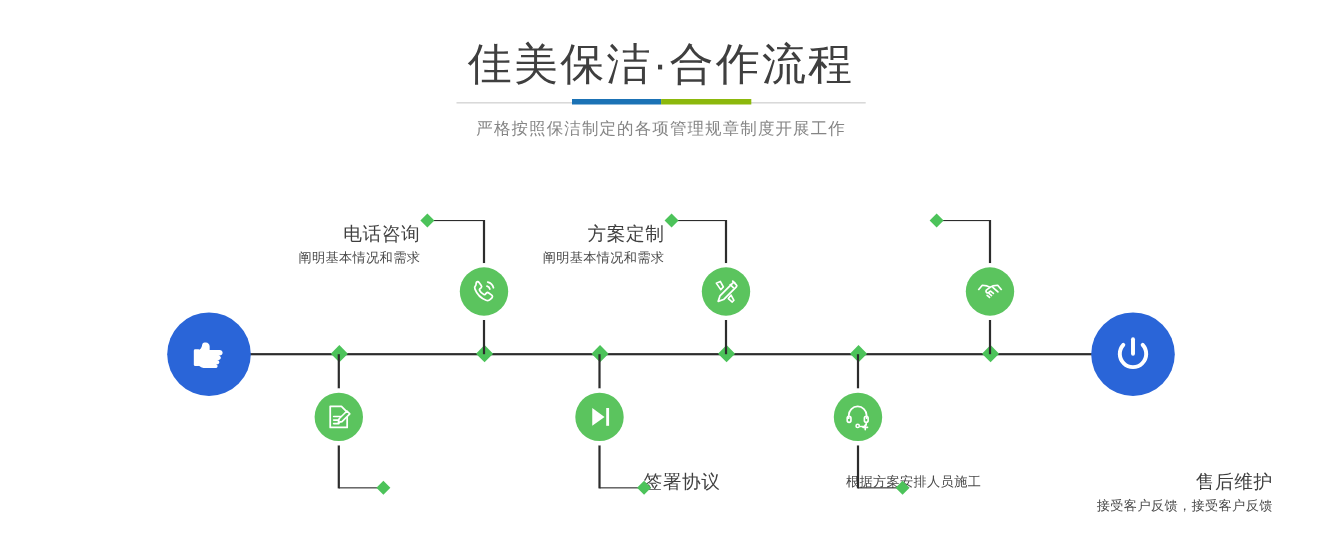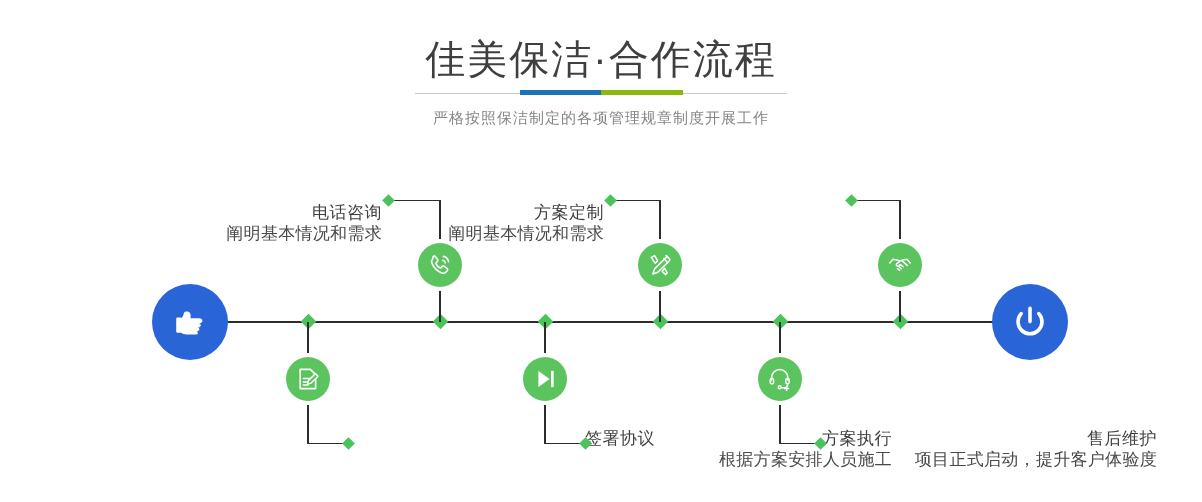--- a/index.html
+++ b/index.html
@@ -64,21 +64,21 @@
     display:flex;align-items:center;justify-content:center;
     box-shadow:0 0 0 4px #ffffff;
   }
   .node-icon svg{display:block;}
 
   .lbl{position:absolute;white-space:nowrap;}
   .lbl .t{
     font-size:17px;line-height:22px;color:#3f3f3f;letter-spacing:.5px;
   }
   .lbl .d{
-    font-size:17px;line-height:20px;color:#4a4a4a;letter-spacing:.3px;
+    font-size:12px;line-height:20px;color:#4a4a4a;letter-spacing:.3px;
   }
   .lbl.up{text-align:right;margin-top:16px;}
   .lbl.down{text-align:right;}
   .tick{
     position:absolute;width:9px;height:9px;background:#4cc35a;
     transform:rotate(45deg);
   }
 </style>
 </head>
 <body>
@@ -192,37 +192,36 @@
   <div class="tick" style="left:581px;top:439px;"></div>
   <div class="node-icon" style="left:523px;top:357px;">
     <span>
       <svg width="26" height="26" viewBox="0 0 26 26" aria-hidden="true">
         <path d="M6.4 4.9l11.2 8.1-11.2 8.1z" fill="#ffffff"></path>
         <rect x="19.1" y="4.9" width="2.6" height="16.2" fill="#ffffff"></rect>
       </svg>
     </span>
   </div>
   <div class="lbl down" style="left:592px;top:428px;width:300px;">
-    <div class="t">方案执行</div>
     <div class="d">根据方案安排人员施工</div>
   </div>
 
   <div class="vline" style="left:779px;top:322px;height:122px;"></div>
   <div class="hline" style="left:780px;top:443px;width:42px;"></div>
   <div class="tick" style="left:816px;top:439px;"></div>
   <div class="node-icon" style="left:758px;top:357px;">
     <span>
       <svg width="26" height="26" viewBox="0 0 26 26" aria-hidden="true">
         <path d="M4.6 14.2v-2.6a8.1 8.1 0 0 1 16.2 0v2.6" fill="none" stroke="#ffffff" stroke-width="1.6" stroke-linecap="round"></path>
         <rect x="3.2" y="12.4" width="3.4" height="5.6" rx="1.7" fill="none" stroke="#ffffff" stroke-width="1.5"></rect>
         <rect x="18.8" y="12.4" width="3.4" height="5.6" rx="1.7" fill="none" stroke="#ffffff" stroke-width="1.5"></rect>
         <path d="M20.5 18.2v1.1c0 1.3-1.1 2.4-2.4 2.4h-2.8" fill="none" stroke="#ffffff" stroke-width="1.5" stroke-linecap="round"></path>
         <circle cx="12.7" cy="21.2" r="1.5" fill="none" stroke="#ffffff" stroke-width="1.4"></circle>
         <path d="M19.6 20.4v4.2M17.5 22.5h4.2" stroke="#ffffff" stroke-width="1.5" stroke-linecap="round"></path>
       </svg>
     </span>
   </div>
   <div class="lbl down" style="left:827px;top:428px;width:330px;">
     <div class="t">售后维护</div>
-    <div class="d">项目正式启动，提升客户体验度</div>
+    <div class="d">接受客户反馈，接受客户反馈</div>
   </div>
 
 </div>
 
 </body></html>

